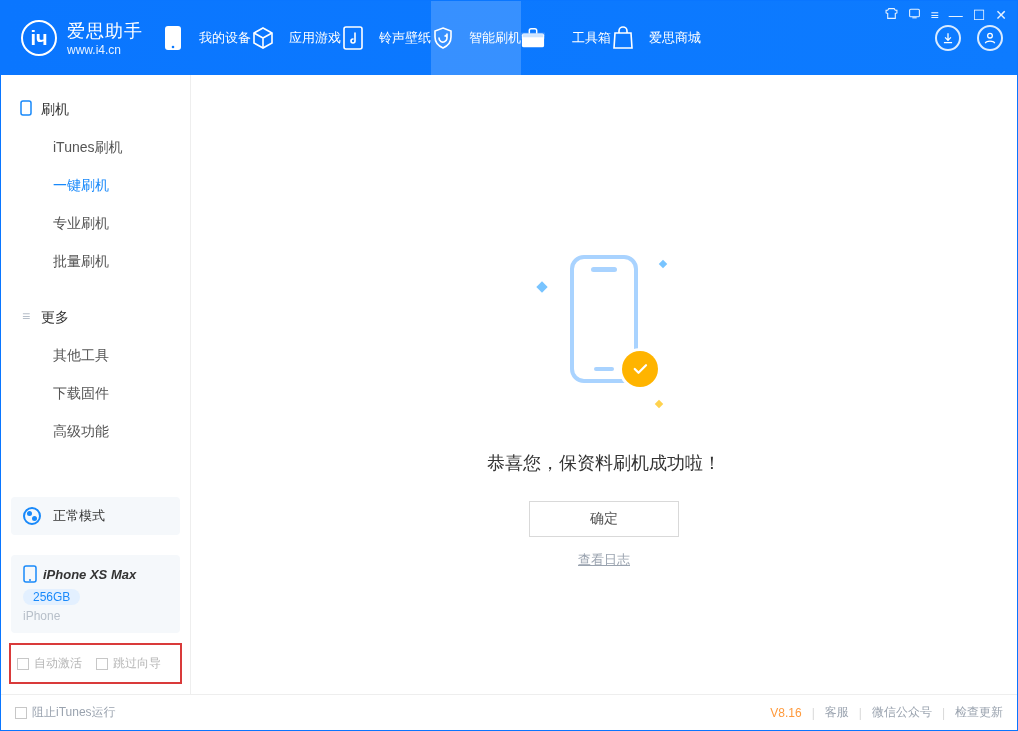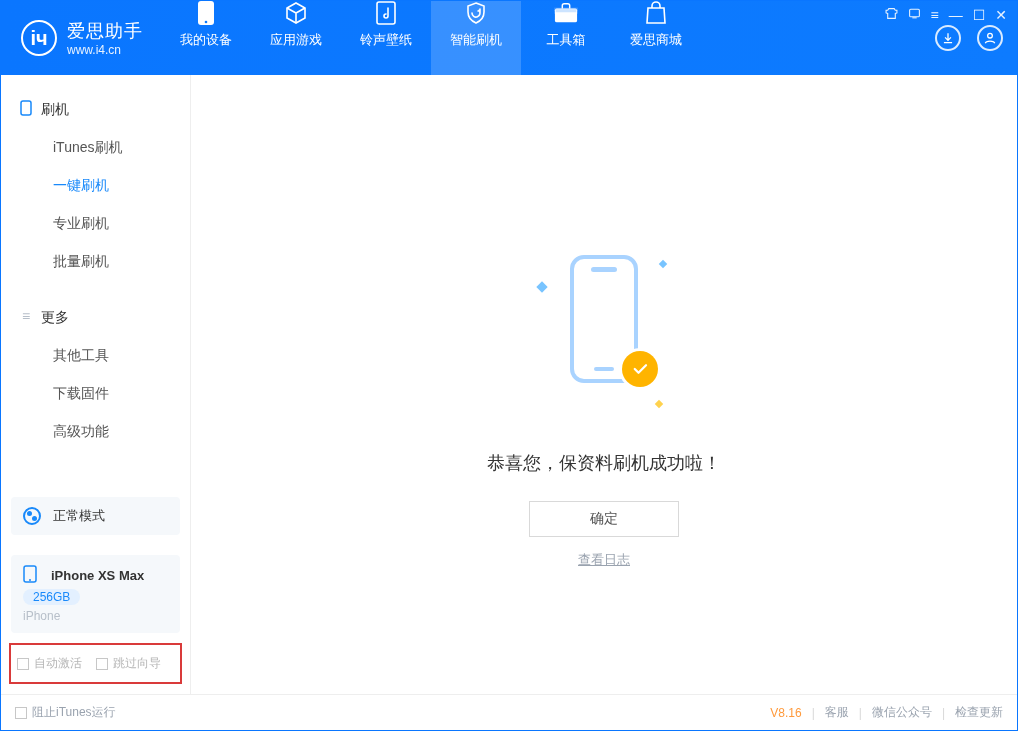--- a/index.html
+++ b/index.html
@@ -16,22 +16,22 @@
 .logo-area { display: flex; align-items: center; padding: 0 18px 0 20px; }
 .logo-circle {
   width: 36px; height: 36px; border-radius: 50%; border: 2px solid #fff;
   display: flex; align-items: center; justify-content: center; font-size: 20px; font-weight: bold;
 }
 .logo-text { margin-left: 10px; }
 .logo-text .t1 { font-size: 18px; letter-spacing: 1px; }
 .logo-text .t2 { font-size: 12px; opacity: .9; }
 .tabs { display: flex; height: 100%; }
 .tab {
-  width: 90px; height: 100%; display: flex; flex-direction: column; align-items: center;
-  justify-content: flex-start; cursor: pointer; font-size: 13px; gap: 6px;
+  width: 90px; height: 100%; display: flex; flex-direction: row; align-items: center;
+  justify-content: space-between; cursor: pointer; font-size: 13px; gap: 6px;
 }
 .tab.active { background: rgba(255,255,255,.18); }
 .tab-icon { width: 24px; height: 24px; display:flex; align-items:center; justify-content:center; }
 .header-right { margin-left: auto; display: flex; align-items: center; gap: 16px; padding-right: 14px; }
 .hdr-ico { width: 26px; height: 26px; border: 2px solid rgba(255,255,255,.85); border-radius: 50%;
   display:flex; align-items:center; justify-content:center; color:#fff; cursor:pointer; }
 .win-controls { position: absolute; top: 6px; right: 10px; display: flex; gap: 10px; font-size: 14px; color:#fff; }
 .win-controls span { cursor: pointer; opacity:.9; }
 
 
@@ -44,21 +44,21 @@
 .nav-group-header .gicon { width: 14px; height: 14px; display:flex; align-items:center; justify-content:center; color:#1989fa; }
 .nav-item { padding: 10px 18px 10px 52px; font-size: 14px; color: #555; cursor: pointer; }
 .nav-item.active { color: #1989fa; }
 
 .device-box { margin: 10px; background: #f5f8fb; border-radius: 4px; padding: 10px 12px; font-size: 13px; color:#333; }
 .device-box.mode { display:flex; align-items:center; gap:12px; }
 .mode-icon { width:18px; height:18px; border:2px solid #1989fa; border-radius:50%; position:relative; }
 .mode-icon:before, .mode-icon:after { content:""; position:absolute; background:#1989fa; border-radius:50%; width:5px; height:5px; }
 .mode-icon:before { left:2px; top:2px; }
 .mode-icon:after { right:2px; bottom:2px; }
-.device-info .dname { font-weight:600; color:#333; display:flex; align-items:flex-end; gap:14px; }
+.device-info .dname { font-weight:600; color:#333; display:flex; align-items:center; gap:6px;font-style:italic; }
 .device-info .dcap { display:inline-block; margin-top:6px; background:#e3f0ff; color:#1989fa; border-radius:10px; padding:1px 10px; font-size:12px; }
 .device-info .dtype { margin-top:4px; color:#b7bfc9; font-size:12px; }
 
 .options-row { border:2px solid #d93a3a; margin:0 8px 10px 8px; padding:10px 6px; display:flex; gap:14px; align-items:center; }
 .chk { display:flex; align-items:center; gap:5px; font-size:12px; color:#b6b6b6; cursor:pointer; }
 .chk .box { width:12px; height:12px; border:1px solid #c7c7c7; background:#fff; }
 
 
 .main { flex:1; display:flex; flex-direction:column; align-items:center; justify-content:flex-start; padding-top:180px; position:relative; }
 .phone-illust { position:relative; width:120px; height:150px; }

